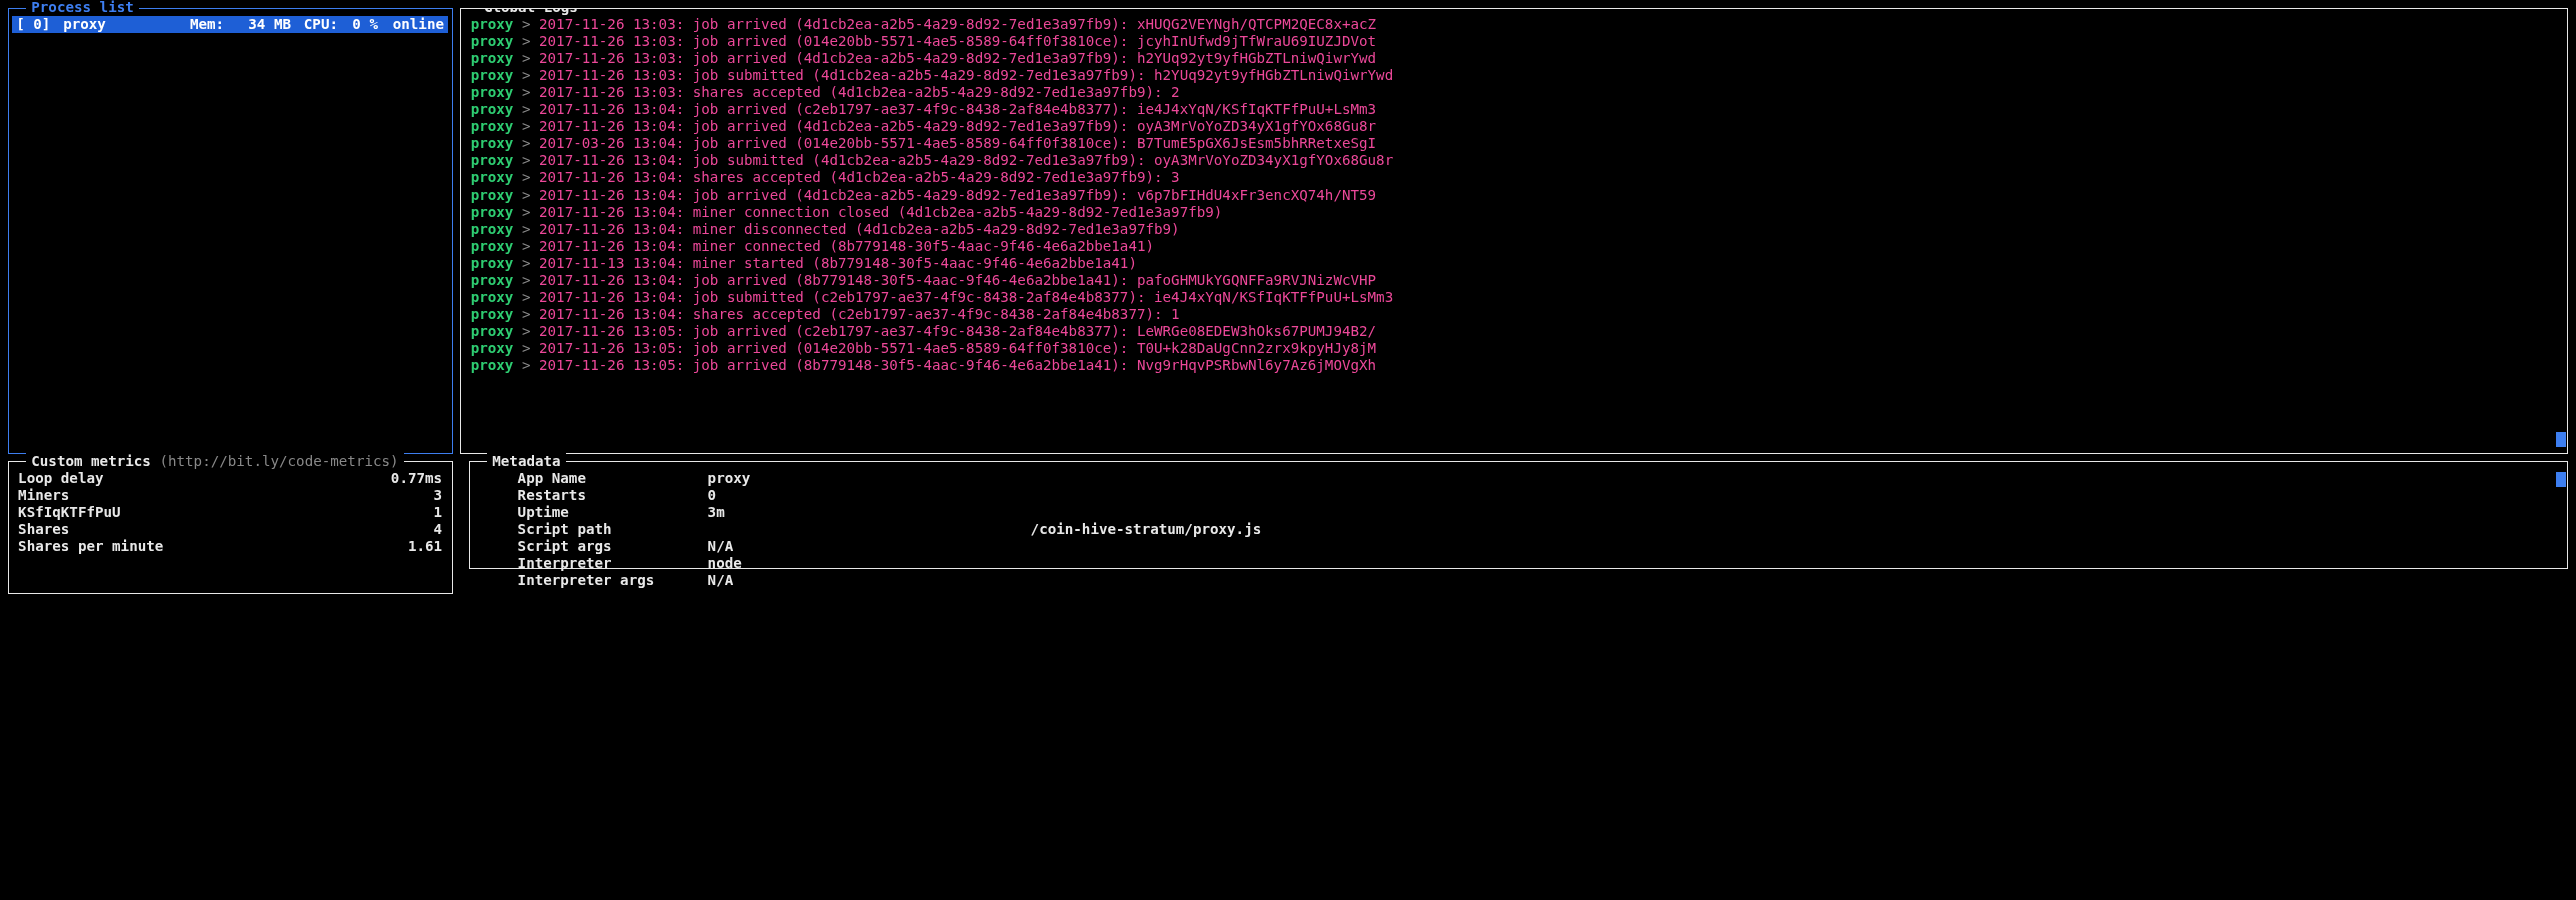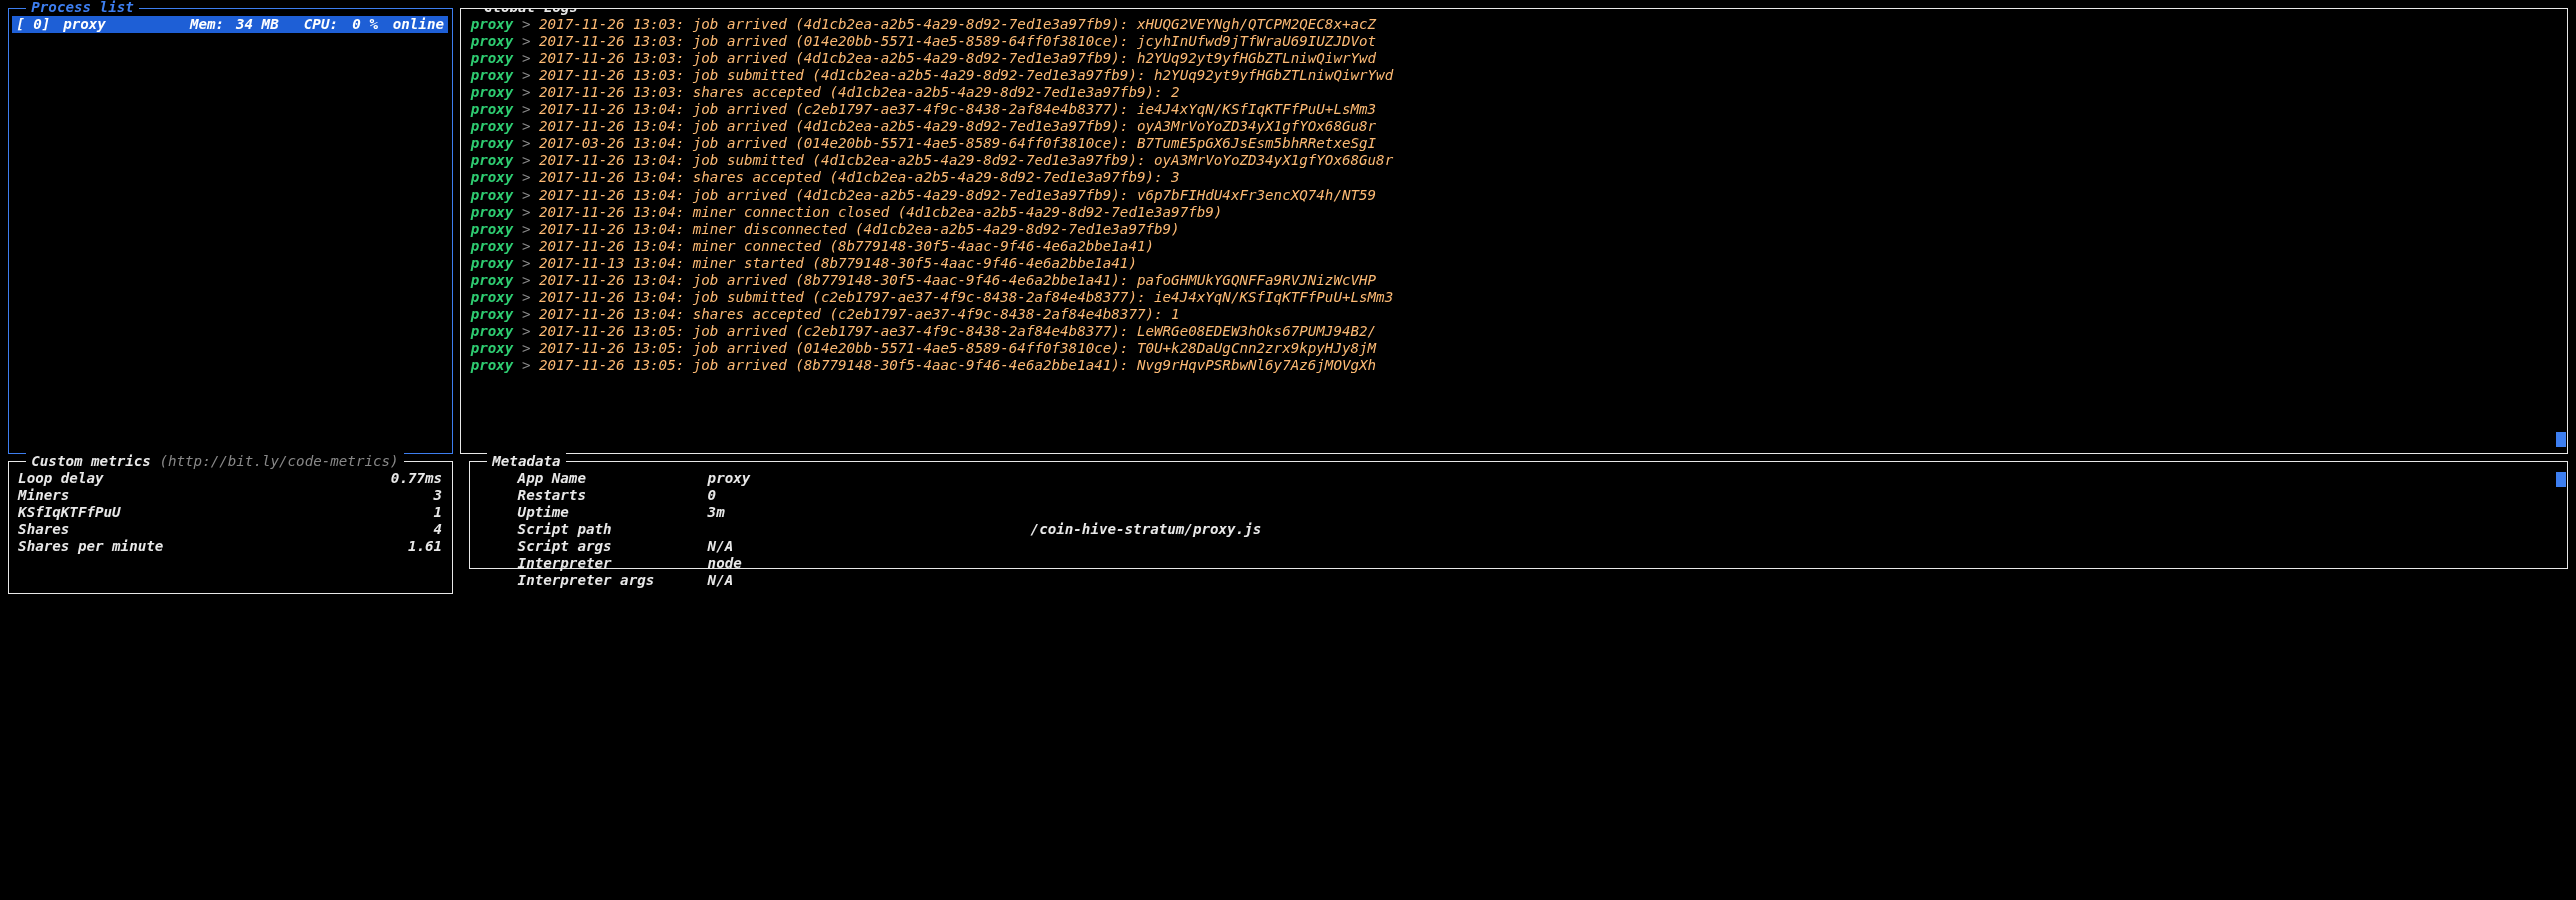--- a/index.html
+++ b/index.html
@@ -22,21 +22,20 @@
     margin-bottom: 7.6px;
   }
   .bottom-row {
     display: flex;
     gap: 16px;
   }
   .panel {
     border: 0.9px solid #e8e8e8;
     position: relative;
     padding: 7.6px 9.5px;
-    font-style: italic;
   }
   .panel-title {
     position: absolute;
     top: -9.5px;
     left: 17px;
     background: #000;
     padding: 0 5.7px;
     font-weight: bold;
   }
   .panel-title .muted {
@@ -56,38 +55,38 @@
     display: flex;
     background: #1e5fd6;
     color: #fff;
     padding: 0 3.8px;
     margin: 0 -5.7px;
     font-weight: bold;
   }
   .proc-id { width: 47px; }
   .proc-name { flex: 1; }
   .proc-mem-lbl { width: 46px; text-align: left; }
-  .proc-mem { width: 55px; text-align: left; }
+  .proc-mem { width: 55px; text-align: right; }
   .proc-cpu-lbl { width: 47px; text-align: right; }
   .proc-cpu { width: 40px; text-align: right; }
   .proc-status { width: 66px; text-align: right; }
 
   
   .global-logs {
     flex: 1;
     height: 446px;
     overflow: hidden;
     position: relative;
   }
   .log-line {
     white-space: nowrap;
   }
   .log-src { color: #2ecc71; font-weight: bold; }
   .log-sep { color: #888; }
-  .log-body { color: #fdba74; }
+  .log-body { color: #ec4899; }
   .scroll-indicator {
     position: absolute;
     right: 1.9px;
     width: 9.5px;
     height: 15px;
     background: #3d7ef0;
   }
   .scroll-logs { bottom: 5.7px; }
   .scroll-meta { top: 9.5px; }
 

